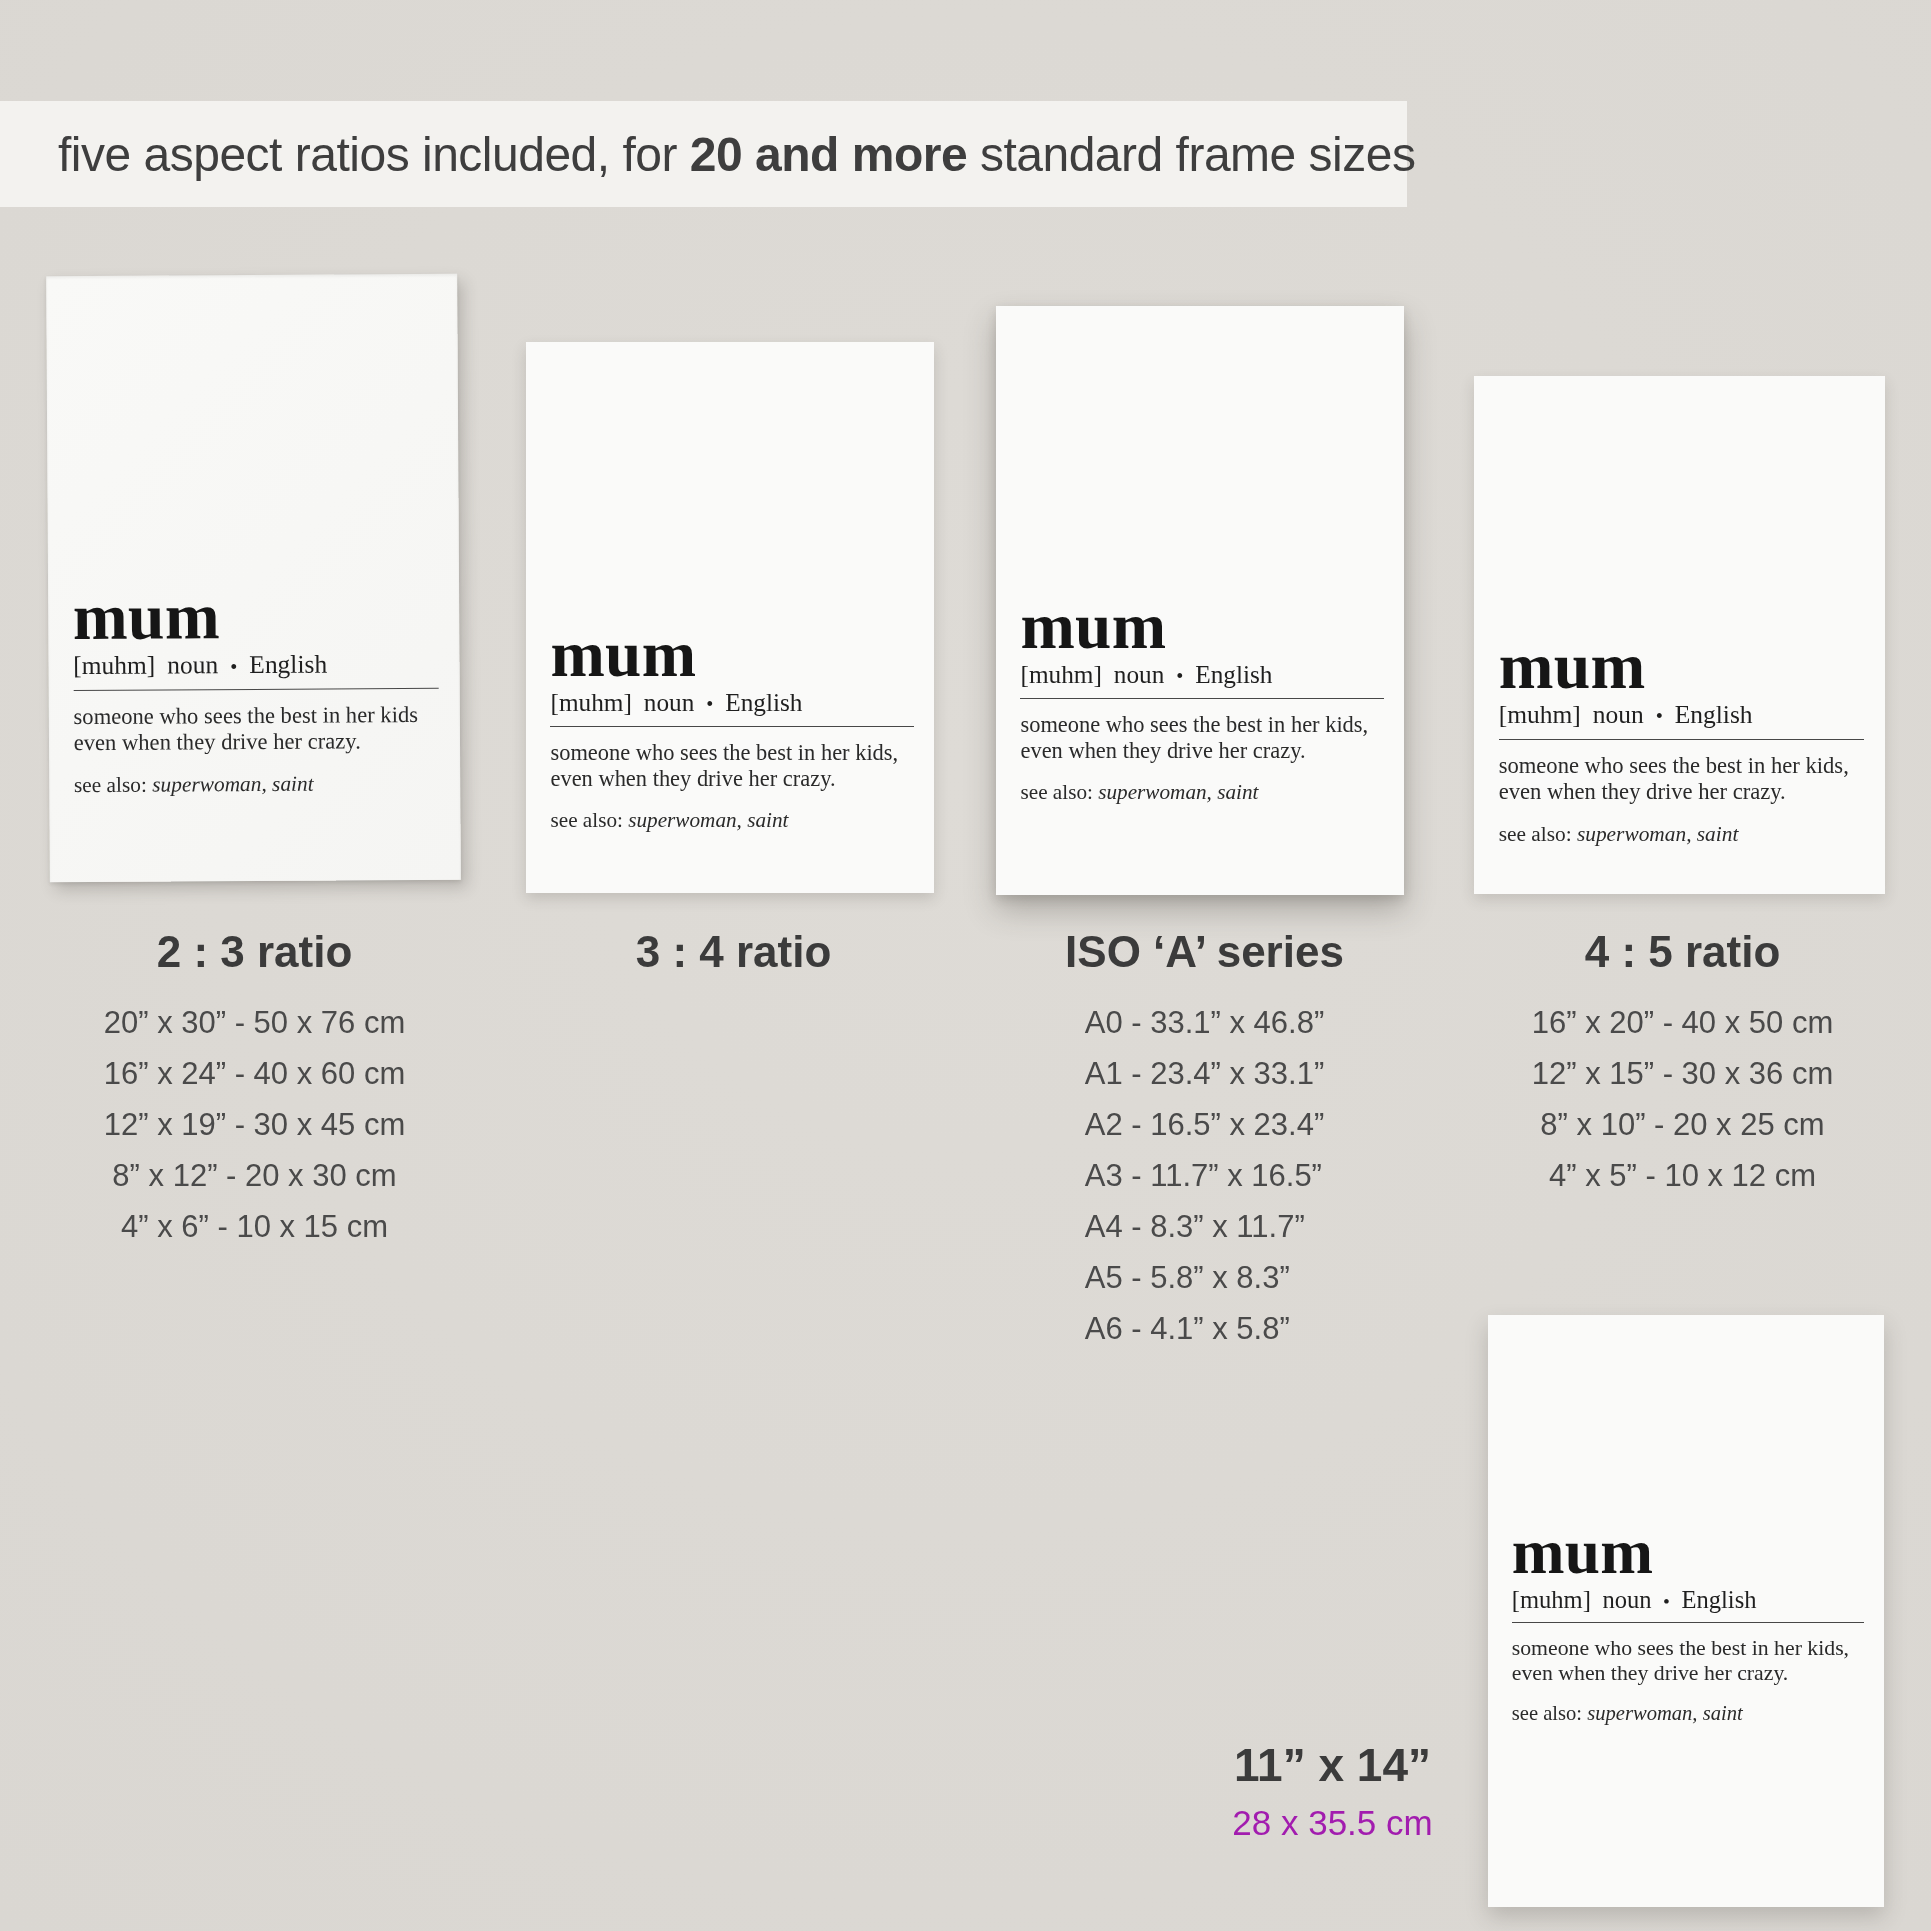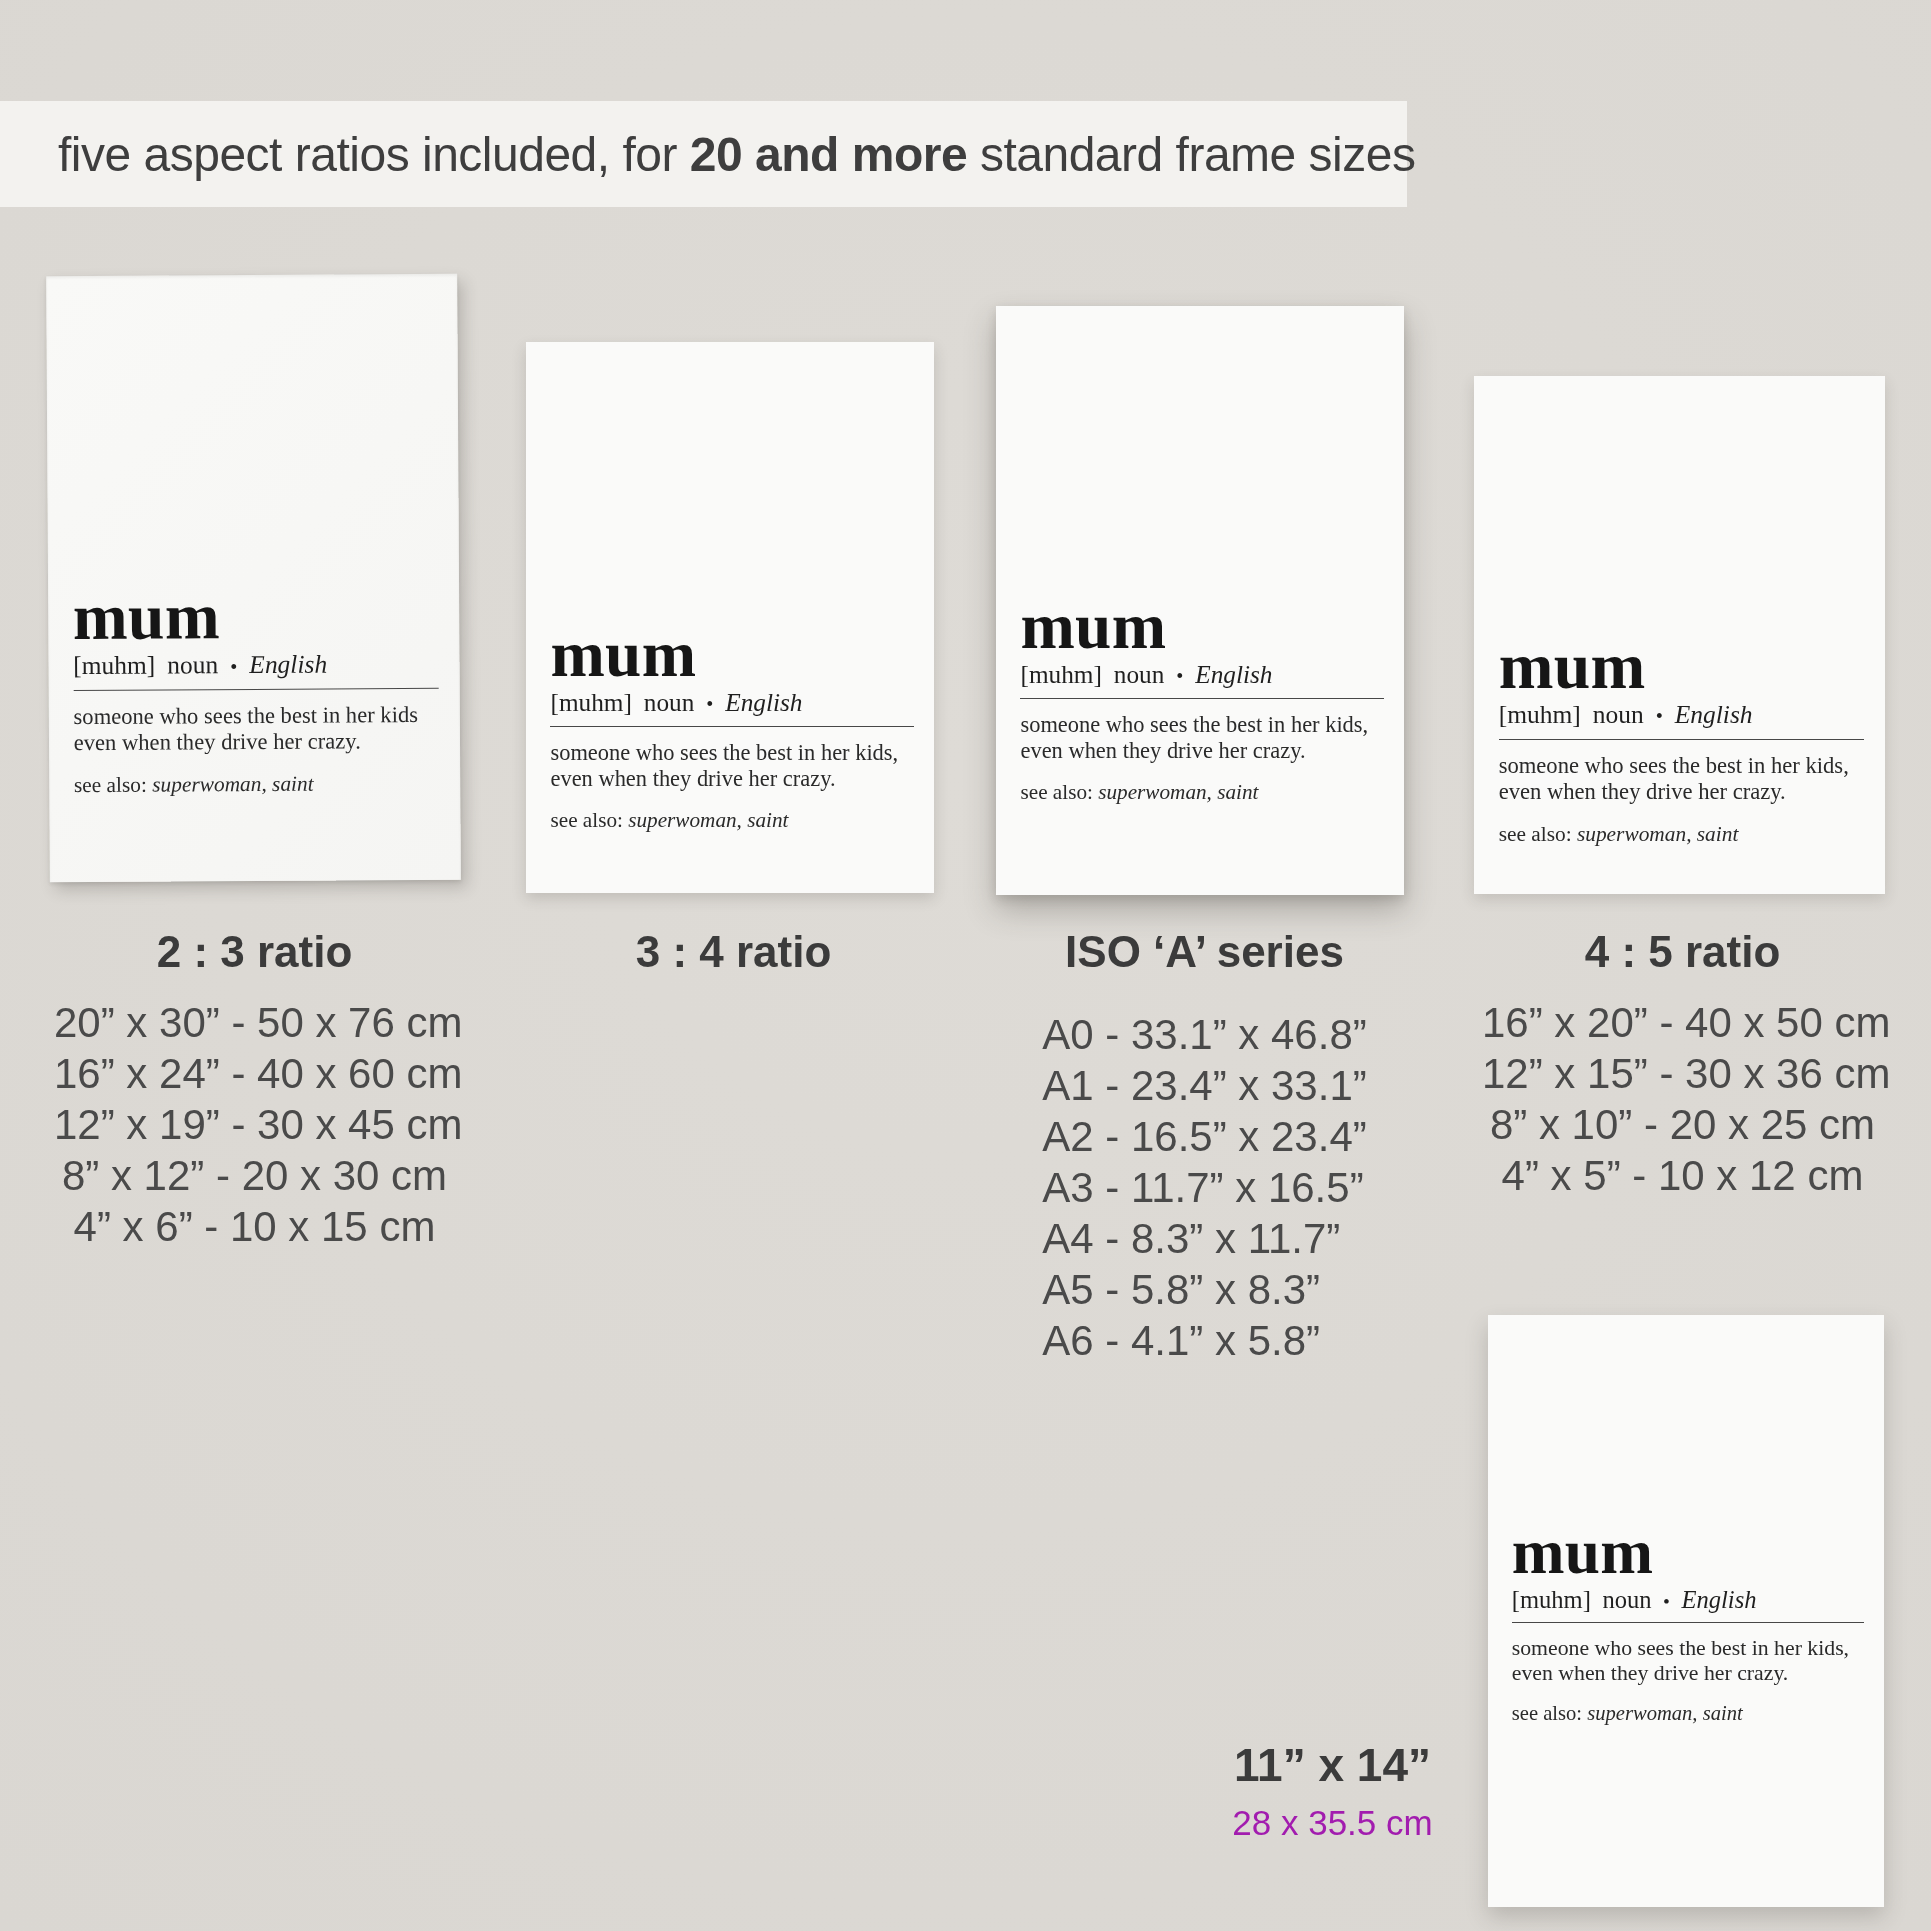--- a/index.html
+++ b/index.html
@@ -42,21 +42,21 @@
   }
   .pword{
     font-weight:700;font-size:calc(var(--w) * 0.16);line-height:.78;
     letter-spacing:.004em;color:#161616;
   }
   .ppron{
     margin-top:calc(var(--w) * 0.021);
     font-size:calc(var(--w) * 0.062);color:#1f1f1f;
     word-spacing:.22em;
   }
-  .ppron .lang{font-style:italic;}
+  .ppron .lang{}
   .ppron .dot{font-size:.8em;}
   .pdivider{
     border:0;border-top:1px solid #474747;
     margin:calc(var(--w) * 0.021) 0 calc(var(--w) * 0.033) 0;
   }
   .pdef{
     font-size:calc(var(--w) * 0.055);line-height:1.14;color:#2a2a2a;
   }
   .psee{
     margin-top:calc(var(--w) * 0.042);
@@ -67,22 +67,22 @@
   
   .col{position:absolute;top:927px;width:425px;text-align:center;}
   .col-1{left:42px;}
   .col-2{left:521px;}
   .col-3{left:992px;}
   .col-4{left:1470px;}
   .col h2{
     margin:0 0 19.3px 0;font-size:44px;font-weight:700;color:#3b3b3b;line-height:1.15;
   }
   .col ul{
-    list-style:none;margin:12px;padding:0;
-    font-size:42px;color:#4a4a4a;line-height:51px;white-space:nowrap;
+    list-style:none;margin:0;padding:0;
+    font-size:31px;color:#4a4a4a;line-height:51px;white-space:nowrap;
   }
   .col.iso ul{display:inline-block;text-align:left;}
 
   
   .label11{position:absolute;left:1120px;top:1732px;width:425px;text-align:center;margin-top:8px;}
   .label11 .lt{font-size:46px;font-weight:700;color:#3b3b3b;line-height:1.1;}
   .label11 .ls{margin-top:13.5px;font-size:35px;color:#a21caf;line-height:1.1;}
 </style>
 </head>
 <body>

